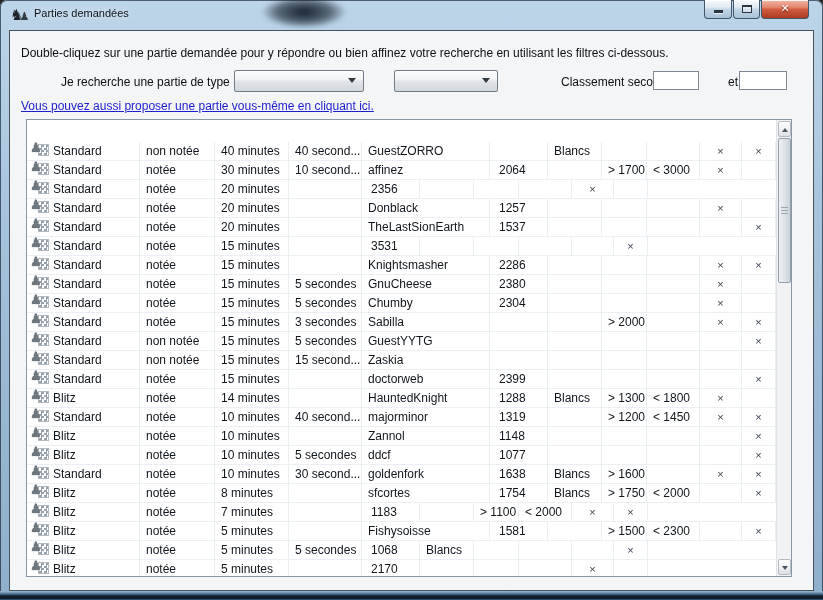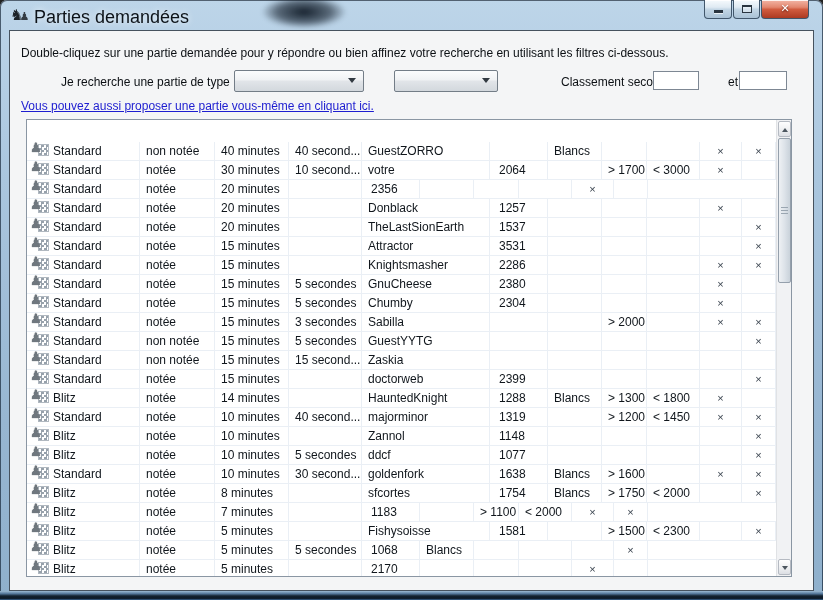--- a/index.html
+++ b/index.html
@@ -8,21 +8,21 @@
     background:linear-gradient(180deg,#bdd5e9 0%,#aac6de 30%,#97b6d2 70%,#8fb0cc 100%);
     border-radius:7px 7px 0 0;
     box-shadow:inset 0 0 0 1px rgba(12,28,44,.65), inset 0 1px 0 rgba(255,255,255,.35);}
   
   #titlebar{position:absolute;left:0;top:0;width:823px;height:30px;}
   .smudge{position:absolute;left:262px;top:-4px;width:84px;height:32px;border-radius:50%;
     background:radial-gradient(ellipse at center,rgba(8,18,30,.92) 0%,rgba(8,18,30,.55) 45%,rgba(8,18,30,0) 72%);
     filter:blur(2px);}
   .app-icon{position:absolute;left:10px;top:6px;width:20px;height:18px;font-size:15px;line-height:18px;color:#1c2228;}
   .app-icon .p2{font-size:11px;margin-left:-4px;color:#343c44;}
-  .title-text{position:absolute;left:34px;top:7px;font-size:18px;color:#0d1319;text-shadow:0 0 6px rgba(255,255,255,.9);}
+  .title-text{position:absolute;left:34px;top:7px;font-size:11px;color:#0d1319;text-shadow:0 0 6px rgba(255,255,255,.9);}
   .cap-btns{position:absolute;left:704px;top:0;display:flex;}
   .cap-btn{height:19px;border:1px solid #41566b;border-top:none;border-radius:0 0 4px 4px;box-sizing:border-box;
     background:linear-gradient(180deg,#f6fafd 0%,#dfeaf3 40%,#c3d6e5 52%,#aac2d6 100%);
     box-shadow:inset 0 1px 0 rgba(255,255,255,.85);position:relative;margin-right:1px;}
   .cap-btn.min{width:28px}.cap-btn.max{width:27px}
   .cap-btn.close{width:48px;background:linear-gradient(180deg,#f3b5a5 0%,#e3876f 40%,#d15c40 52%,#ad3a22 100%);}
   .glyph-min{position:absolute;left:9px;bottom:5px;width:9px;height:3px;background:#2a3540;box-shadow:0 1px 0 rgba(255,255,255,.7);}
   .glyph-max{position:absolute;left:8px;top:5px;width:10px;height:8px;border:1px solid #2a3540;border-top-width:2px;background:rgba(255,255,255,.35);box-sizing:border-box;}
   .glyph-close{position:absolute;left:0;top:2px;width:100%;text-align:center;font-size:11px;font-weight:bold;color:#fff;text-shadow:0 1px 2px rgba(70,10,0,.85);}
   
@@ -123,21 +123,21 @@
             <div class="tcell" style="width: 45px;"></div>
             <div class="tcell" style="width: 53px;"></div>
             <div class="tcell center" style="width: 42px;">×</div>
             <div class="tcell center" style="width: 34px;">×</div>
           </div>
           <div class="trow">
             <div class="tcell" style="width: 113px;"><span class="chess-icon"><span class="checker"></span><span class="pawn">♟</span></span>Standard</div>
             <div class="tcell" style="width: 75px;">notée</div>
             <div class="tcell" style="width: 74px;">30 minutes</div>
             <div class="tcell" style="width: 73px;">10 second...</div>
-            <div class="tcell" style="width: 128px;">votre</div>
+            <div class="tcell" style="width: 128px;">affinez</div>
             <div class="tcell rating" style="width: 58px;">2064</div>
             <div class="tcell" style="width: 54px;"></div>
             <div class="tcell" style="width: 45px;">&gt; 1700</div>
             <div class="tcell" style="width: 53px;">&lt; 3000</div>
             <div class="tcell center" style="width: 42px;">×</div>
             <div class="tcell center" style="width: 34px;"></div>
           </div>
           <div class="trow">
             <div class="tcell" style="width: 113px;"><span class="chess-icon"><span class="checker"></span><span class="pawn">♟</span></span>Standard</div>
             <div class="tcell" style="width: 75px;">notée</div>
@@ -174,21 +174,20 @@
             <div class="tcell" style="width: 45px;"></div>
             <div class="tcell" style="width: 53px;"></div>
             <div class="tcell center" style="width: 42px;"></div>
             <div class="tcell center" style="width: 34px;">×</div>
           </div>
           <div class="trow">
             <div class="tcell" style="width: 113px;"><span class="chess-icon"><span class="checker"></span><span class="pawn">♟</span></span>Standard</div>
             <div class="tcell" style="width: 75px;">notée</div>
             <div class="tcell" style="width: 74px;">15 minutes</div>
             <div class="tcell" style="width: 73px;"></div>
-            <div class="tcell" style="width: 128px;">Attractor</div>
             <div class="tcell rating" style="width: 58px;">3531</div>
             <div class="tcell" style="width: 54px;"></div>
             <div class="tcell" style="width: 45px;"></div>
             <div class="tcell" style="width: 53px;"></div>
             <div class="tcell center" style="width: 42px;"></div>
             <div class="tcell center" style="width: 34px;">×</div>
           </div>
           <div class="trow">
             <div class="tcell" style="width: 113px;"><span class="chess-icon"><span class="checker"></span><span class="pawn">♟</span></span>Standard</div>
             <div class="tcell" style="width: 75px;">notée</div>

